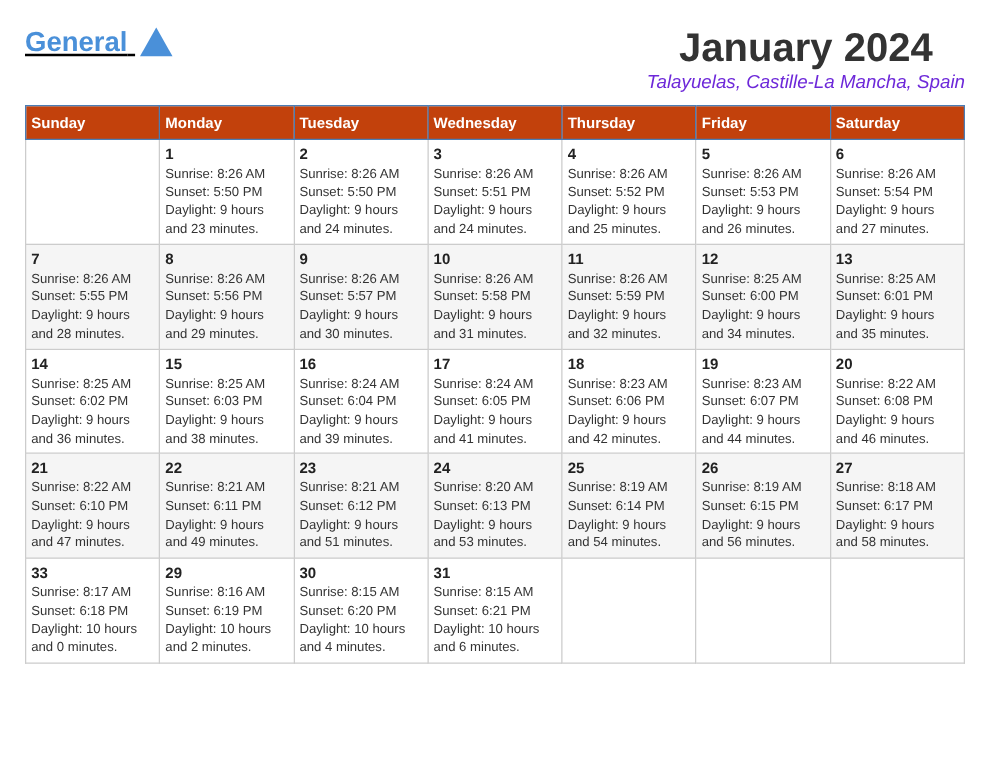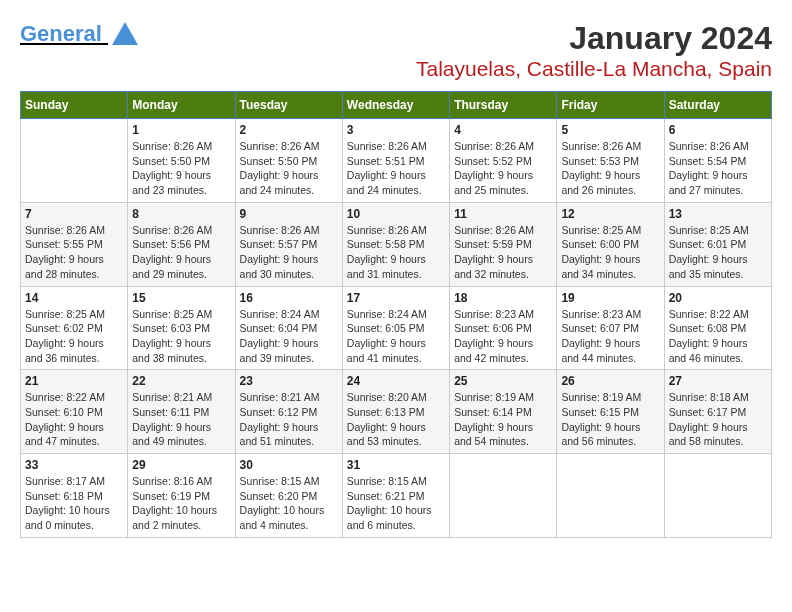--- a/index.html
+++ b/index.html
@@ -28,39 +28,40 @@
     }
     .logo-text span {
       color: #4a90d9;
     }
     .logo-icon {
       width: 30px;
       height: 30px;
       margin-left: 4px;
     }
     .title-block {
-      text-align: right;
+      text-align: center;
     }
     .title-block h1 {
       font-size: 32px;
       font-weight: bold;
       color: #333;
     }
     .title-block h2 {
-      font-size: 21px;
+      font-size: 15px;
       font-weight: normal;
-      color: #b91c1c;
+      color: #6d28d9;
+      font-style: italic;
     }
     .calendar {
       width: 100%;
       border-collapse: collapse;
       font-size: 11px;
     }
     .calendar th {
-      background-color: #4d7c0f;
+      background-color: #c2410c;
       color: #fff;
       padding: 6px 4px;
       text-align: left;
       font-size: 12px;
       font-weight: bold;
       border: 1px solid #4a7db5;
     }
     .calendar td {
       border: 1px solid #ccc;
       vertical-align: top;

